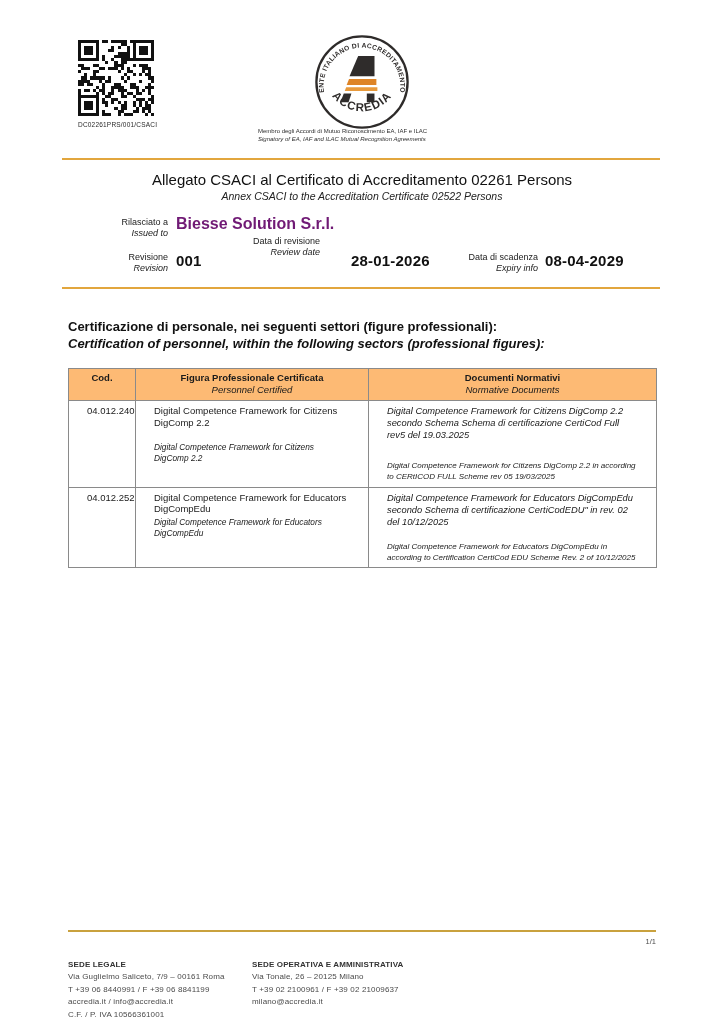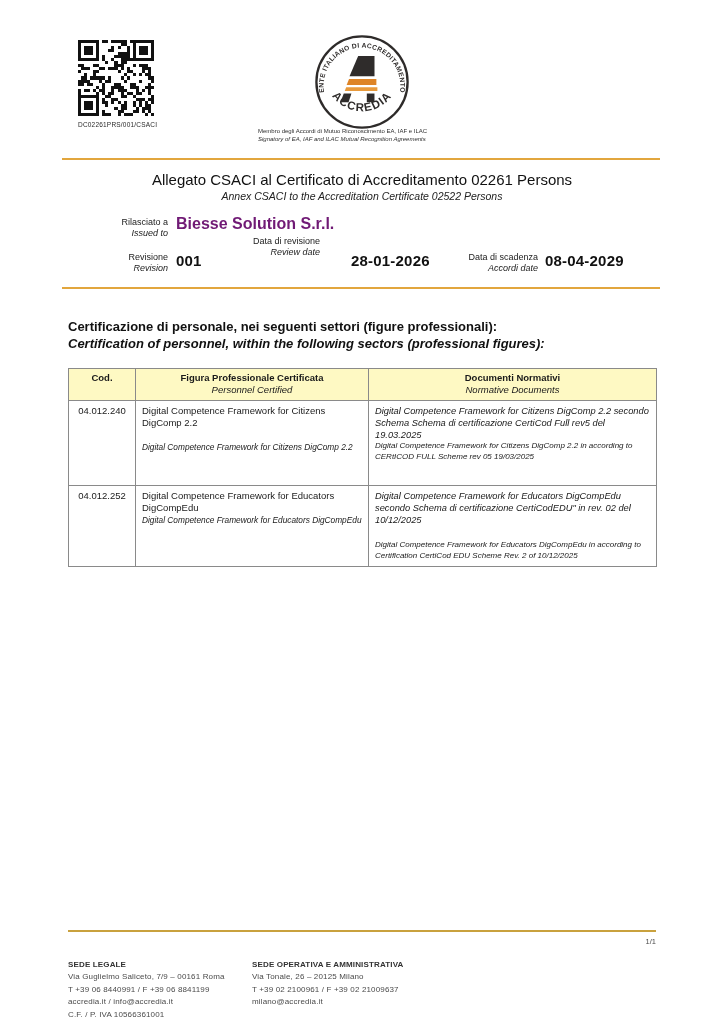--- a/index.html
+++ b/index.html
@@ -19,29 +19,29 @@
   
   .lbl{font-size:9px;color:#222;text-align:right;line-height:1.2;}
   .lbl .en{font-style:italic;}
   .val-big{font-size:16px;font-weight:bold;color:#701a75;}
   .val-med{font-size:15px;font-weight:bold;color:#111;letter-spacing:.2px;}
   
   .section-h{font-size:13px;font-weight:bold;line-height:1.3;color:#111;}
   .section-h .en{font-style:italic;}
   
   table.certs{border-collapse:collapse;table-layout:fixed;width:588px;font-size:9.5px;}
-  table.certs th,table.certs td{border:1px solid #8a8a8a;vertical-align:top;padding:4px 6px;}
-  table.certs thead th{background:#fef9c3;text-align:center;font-weight:bold;padding:3px 4px;line-height:1.3;}
+  table.certs th,table.certs td{border:1px solid #8a8a8a;vertical-align:top;padding:4px 18px;}
+  table.certs thead th{background:#fdba74;text-align:center;font-weight:bold;padding:3px 4px;line-height:1.3;}
   table.certs thead .en{font-weight:normal;font-style:italic;}
   td.cod{text-align:center;}
   .cell-main{line-height:1.25;}
   .cell-it-sub{font-style:italic;font-size:8.3px;line-height:1.3;}
   .cell-doc1{font-style:italic;font-size:9.3px;line-height:1.3;}
   .cell-doc2{font-style:italic;font-size:8px;line-height:1.35;}
-  .gap14{margin-top:14px;} .gap12{margin-top:0;} .gap2{margin-top:2px;}
+  .gap14{margin-top:14px;} .gap12{margin-top:20px;} .gap2{margin-top:2px;}
   
   .footer-rule{height:2px;background:#C9A13E;}
   .foot{font-size:8px;color:#4a4a4a;line-height:1.55;letter-spacing:.15px;margin-top:20px;}
   .foot .ft-title{font-weight:bold;color:#333;}
   .page-num{font-size:7.5px;color:#4a4a4a;text-align:right;}
 </style>
 </head>
 <body>
 
 <div class="page">
@@ -395,21 +395,21 @@
   <div class="abs val-med" style="left:176px;top:252px;">001</div>
 
   <div class="abs lbl" style="left:220px;top:236px;width:100px;">
     <div>Data di revisione</div>
     <div class="en">Review date</div>
   </div>
   <div class="abs val-med" style="left:327px;top:252px;margin-left:24px;">28-01-2026</div>
 
   <div class="abs lbl" style="left:438px;top:252px;width:100px;">
     <div>Data di scadenza</div>
-    <div class="en">Accordi date</div>
+    <div class="en">Expiry info</div>
   </div>
   <div class="abs val-med" style="left:545px;top:252px;">08-04-2029</div>
 
   <div class="abs rule" style="left:62px;top:287px;width:598px;"></div>
 
   <div class="abs section-h" style="left:68px;top:319px;width:600px;">
     <div>Certificazione di personale, nei seguenti settori (figure professionali):</div>
     <div class="en">Certification of personnel, within the following sectors (professional figures):</div>
   </div>
 

